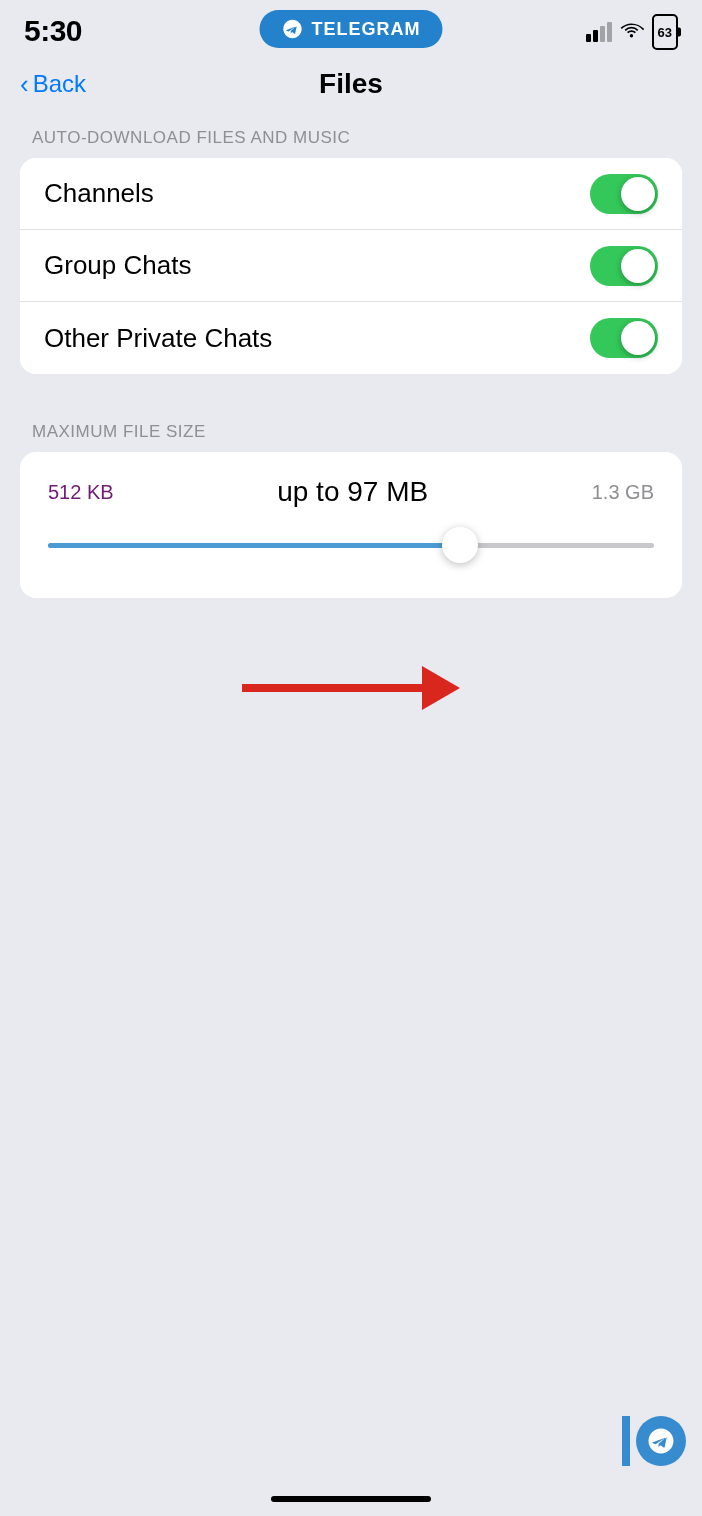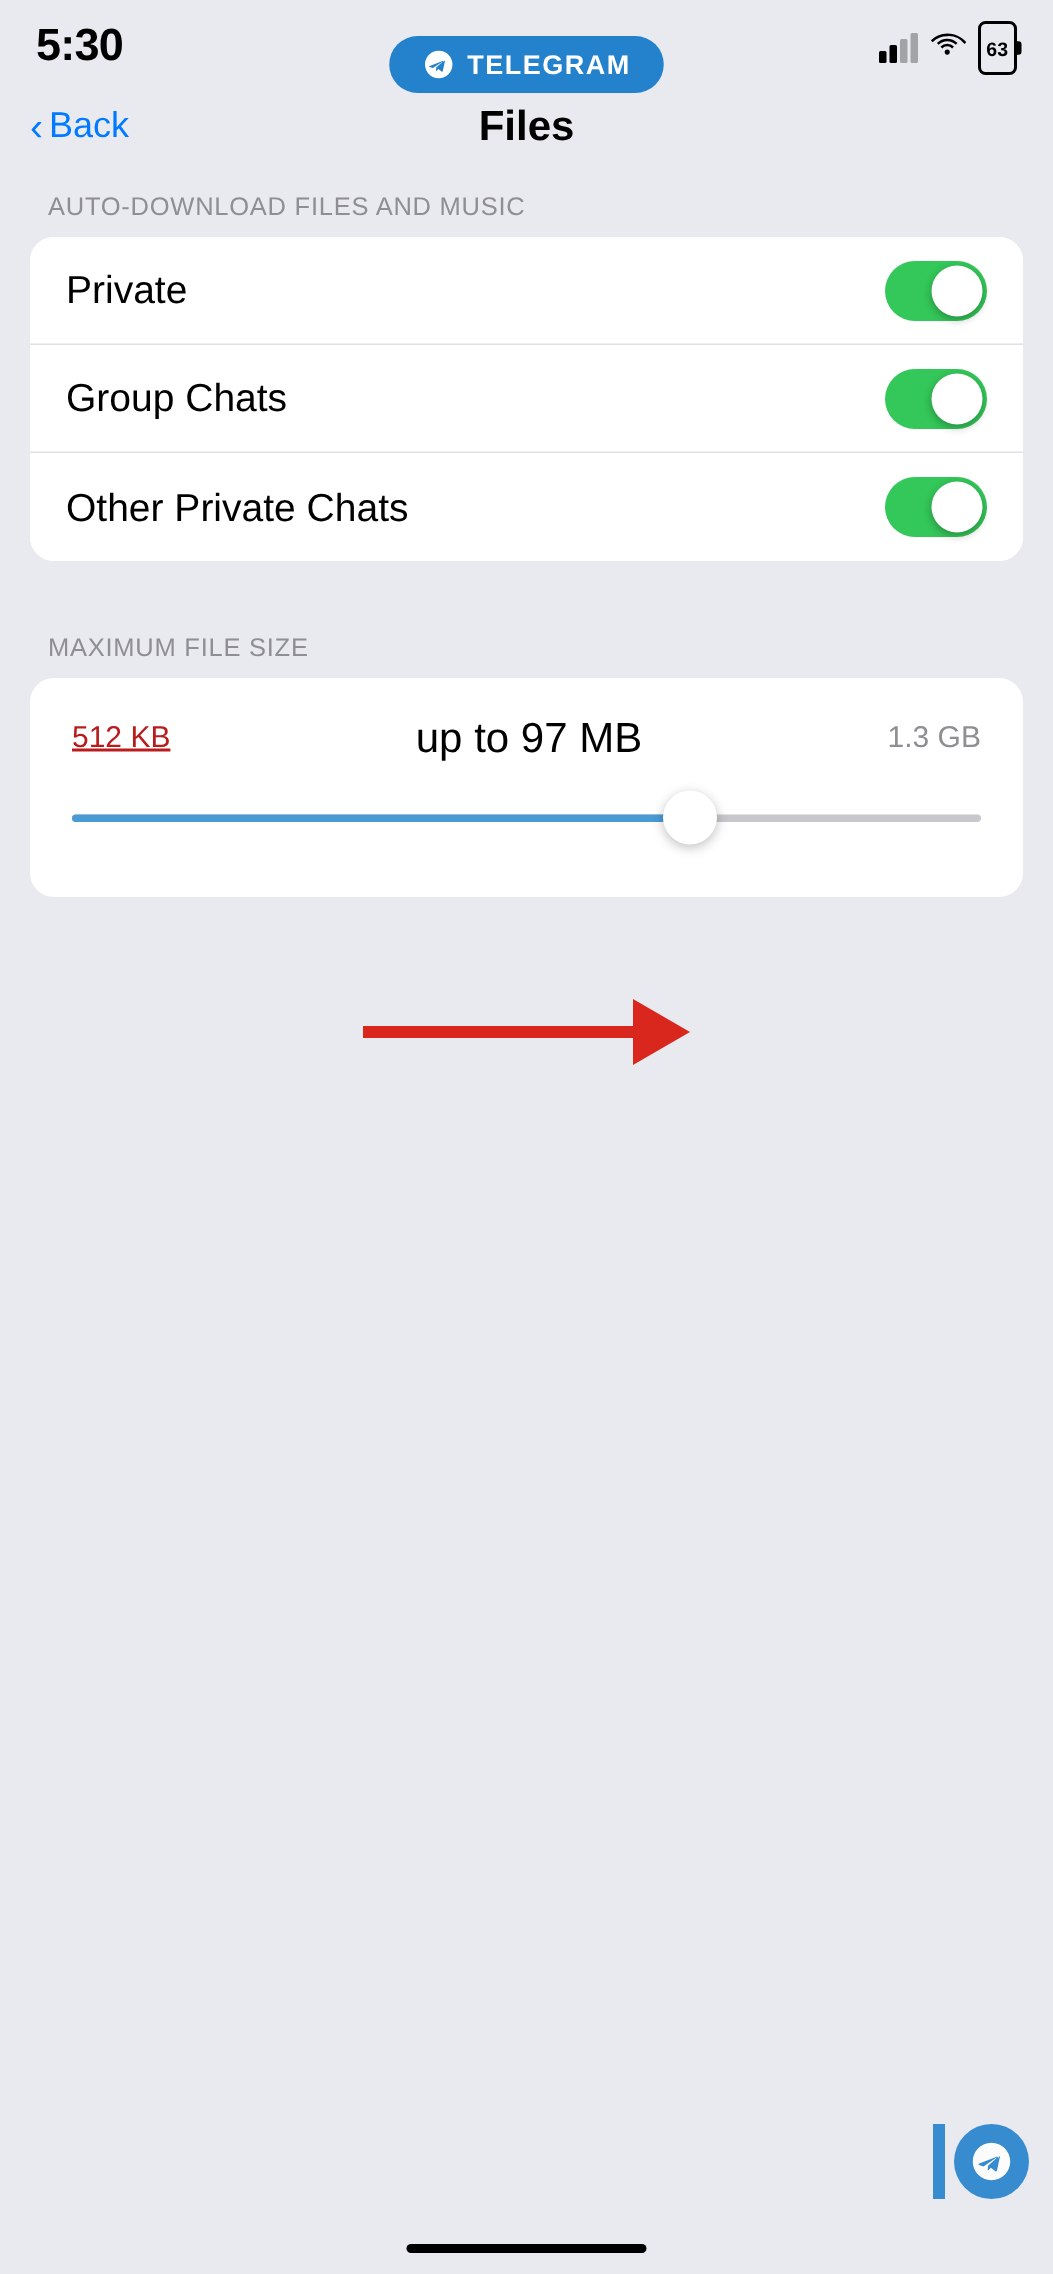--- a/index.html
+++ b/index.html
@@ -27,21 +27,21 @@
       font-size: 30px;
       font-weight: 600;
       color: #000;
       letter-spacing: -0.5px;
     }
 
     .status-center {
       position: absolute;
       left: 50%;
       transform: translateX(-50%);
-      top: 24px;
+      top: 10px;
     }
 
     .telegram-pill {
       background: #2481cc;
       border-radius: 30px;
       padding: 8px 22px;
       display: flex;
       align-items: center;
       gap: 8px;
     }
@@ -186,22 +186,21 @@
 
     .slider-labels {
       display: flex;
       justify-content: space-between;
       align-items: center;
       margin-bottom: 12px;
     }
 
     .slider-label-left {
       font-size: 20px;
-      color: #b91c1c;
-      text-decoration: underline;
+      color: #701a75;
     }
 
     .slider-label-center {
       font-size: 28px;
       font-weight: 400;
       color: #000;
     }
 
     .slider-label-right {
       font-size: 20px;
@@ -385,21 +384,21 @@
     <span style="font-size:24px; color:#007aff;">Back</span>
   </div>
   <span class="nav-title">Files</span>
 </div>
 
 <div class="section-label">AUTO-DOWNLOAD FILES AND MUSIC</div>
 
 <div class="settings-card">
 
   <div class="settings-row">
-    <span class="settings-row-label">Private</span>
+    <span class="settings-row-label">Channels</span>
     <div class="toggle">
       <div class="toggle-thumb"></div>
     </div>
   </div>
 
   <div class="settings-row">
     <span class="settings-row-label">Group Chats</span>
     <div class="toggle">
       <div class="toggle-thumb"></div>
     </div>

